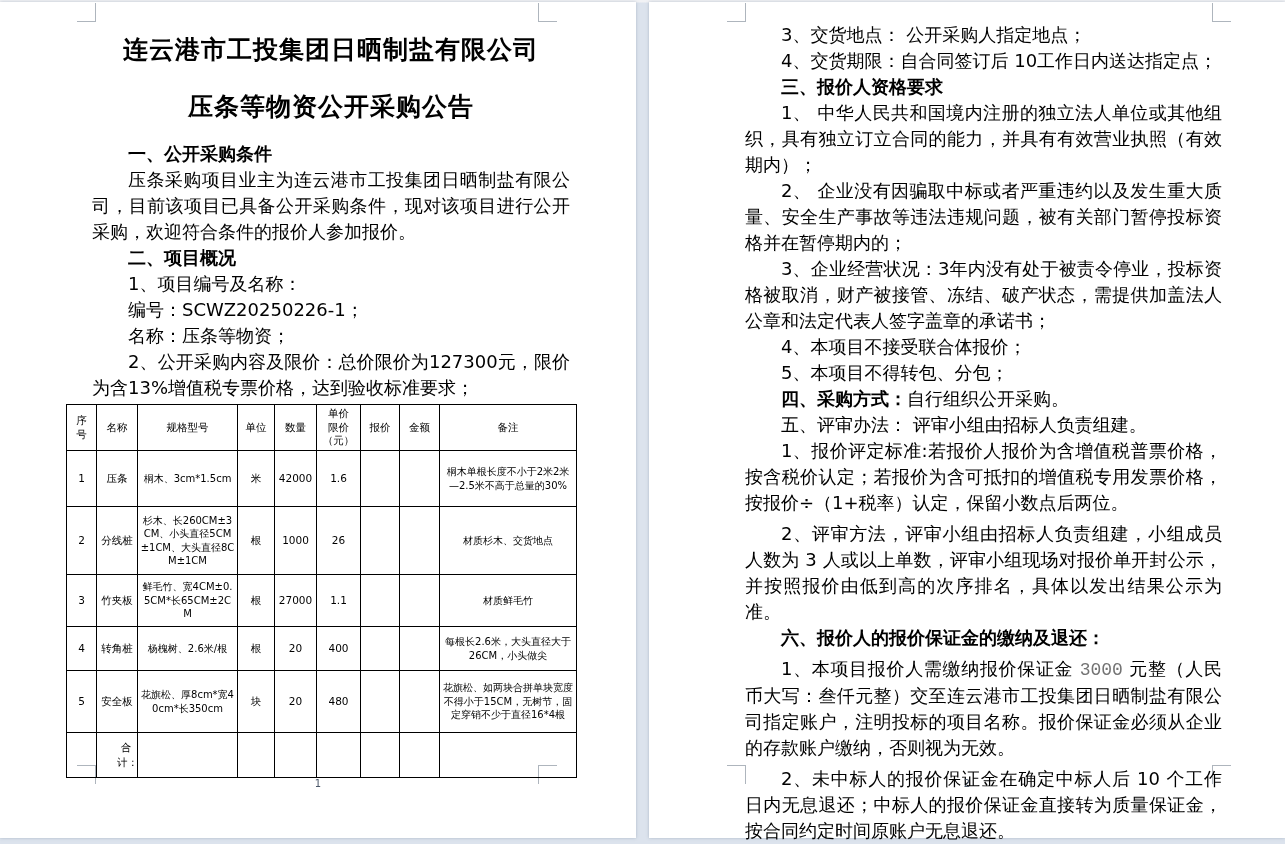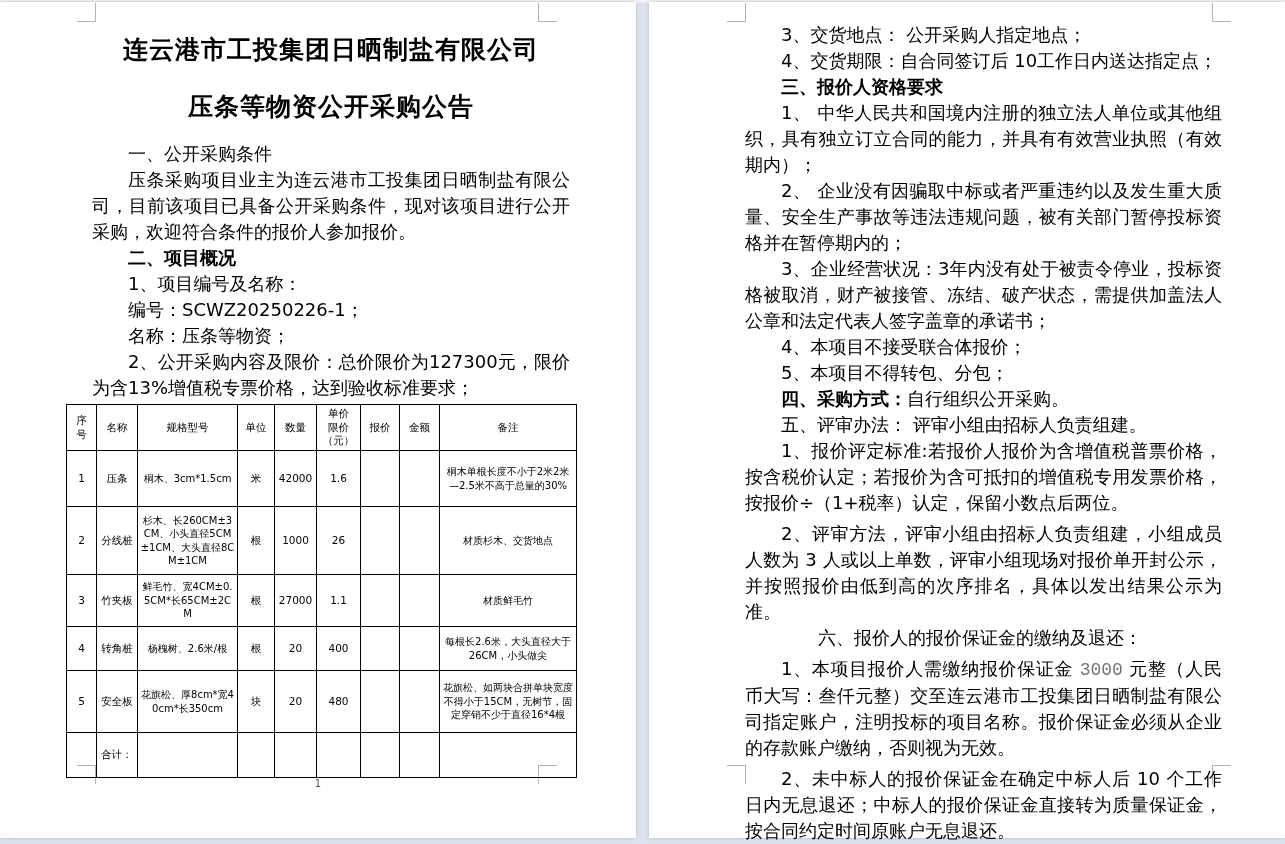--- a/index.html
+++ b/index.html
@@ -47,21 +47,21 @@
   }
   .doc-table thead tr{height:46px;}
   .doc-table thead th{white-space:pre-line;line-height:1.3;}
   .doc-table tbody tr:nth-child(1){height:56px;}
   .doc-table tbody tr:nth-child(2){height:68px;}
   .doc-table tbody tr:nth-child(3){height:52px;}
   .doc-table tbody tr:nth-child(4){height:44px;}
   .doc-table tbody tr:nth-child(5){height:62px;}
   .doc-table tbody tr:nth-child(6){height:45px;}
   .doc-table td.small{font-size:10px;line-height:1.35;}
-  .doc-table td.ta-l{text-align:left;padding-left:4px;}
+  .doc-table td.ta-l{text-align:center;padding-left:20px;}
 
   .pagenum{
     position:absolute;top:776px;left:0;width:100%;text-align:center;
     font-size:10px;color:#4a5668;
   }
 </style>
 </head>
 <body>
 
 <div>
@@ -70,21 +70,21 @@
     <i class="crop tl" style="left:77px;top:1px;"></i>
     <i class="crop tr" style="left:538px;top:1px;"></i>
     <i class="crop bl" style="left:77px;top:763px;"></i>
     <i class="crop br" style="left:538px;top:763px;"></i>
 
     <div class="textcol">
       <h1 class="doc-title">连云港市工投集团日晒制盐有限公司</h1>
       <h1 class="doc-title second">压条等物资公开采购公告</h1>
 
       <div class="paras">
-          <p class="para ind"><span style="font-weight: normal;">一、公开采购条件</span></p>
+          <p class="para ind"><span style="font-weight: bold;">一、公开采购条件</span></p>
           <p class="para ind"><span>压条采购项目业主为连云港市工投集团日晒制盐有限公司，目前该项目已具备公开采购条件，现对该项目进行公开采购，欢迎符合条件的报价人参加报价。</span></p>
           <p class="para ind"><span style="font-weight: bold;">二、项目概况</span></p>
           <p class="para ind"><span>1、项目编号及名称：</span></p>
           <p class="para ind"><span>编号：SCWZ20250226-1；</span></p>
           <p class="para ind"><span>名称：压条等物资；</span></p>
           <p class="para ind"><span>2、公开采购内容及限价：总价限价为127300元，限价为含13%增值税专票价格，达到验收标准要求；</span></p>
         </div>
 
       <table class="doc-table">
           <colgroup>
@@ -201,21 +201,21 @@
           <p class="para ind"><span style="font-weight: bold;">三、报价人资格要求</span></p>
           <p class="para ind"><span>1、 中华人民共和国境内注册的独立法人单位或其他组织，具有独立订立合同的能力，并具有有效营业执照（有效期内）；</span></p>
           <p class="para ind"><span>2、 企业没有因骗取中标或者严重违约以及发生重大质量、安全生产事故等违法违规问题，被有关部门暂停投标资格并在暂停期内的；</span></p>
           <p class="para ind"><span>3、企业经营状况：3年内没有处于被责令停业，投标资格被取消，财产被接管、冻结、破产状态，需提供加盖法人公章和法定代表人签字盖章的承诺书；</span></p>
           <p class="para ind"><span>4、本项目不接受联合体报价；</span></p>
           <p class="para ind"><span>5、本项目不得转包、分包；</span></p>
           <p class="para ind"><span style="font-weight: bold;">四、采购方式：</span><span>自行组织公开采购。</span></p>
           <p class="para ind"><span style="font-weight: normal;">五、评审办法：</span><span> 评审小组由招标人负责组建。</span></p>
           <p class="para ind"><span>1、报价评定标准:若报价人报价为含增值税普票价格，按含税价认定；若报价为含可抵扣的增值税专用发票价格，按报价÷（1+税率）认定，保留小数点后两位。</span></p>
           <p class="para ind sp"><span>2、评审方法，评审小组由招标人负责组建，小组成员人数为 3 人或以上单数，评审小组现场对报价单开封公示，并按照报价由低到高的次序排名，具体以发出结果公示为准。</span></p>
-          <p class="para ind"><span style="font-weight: normal; margin-left: 37px;">六、报价人的报价保证金的缴纳及退还：</span></p>
+          <p class="para ind"><span style="font-weight: bold;">六、报价人的报价保证金的缴纳及退还：</span></p>
           <p class="para ind sp"><span>1、本项目报价人需缴纳报价保证金 </span><span style="color: #737373; font-family: Liberation Mono, monospace;">3000</span><span> 元整（人民币大写：叁仟元整）交至连云港市工投集团日晒制盐有限公司指定账户，注明投标的项目名称。报价保证金必须从企业的存款账户缴纳，否则视为无效。</span></p>
           <p class="para ind sp"><span>2、未中标人的报价保证金在确定中标人后 10 个工作日内无息退还；中标人的报价保证金直接转为质量保证金，按合同约定时间原账户无息退还。</span></p>
           <p class="para ind sp"><span>收款账户：连云港市工投集团日晒制盐有限公司；</span></p>
         </div>
     </div>
 
     <div class="pagenum">2</div>
   </div>
 
 </div>

